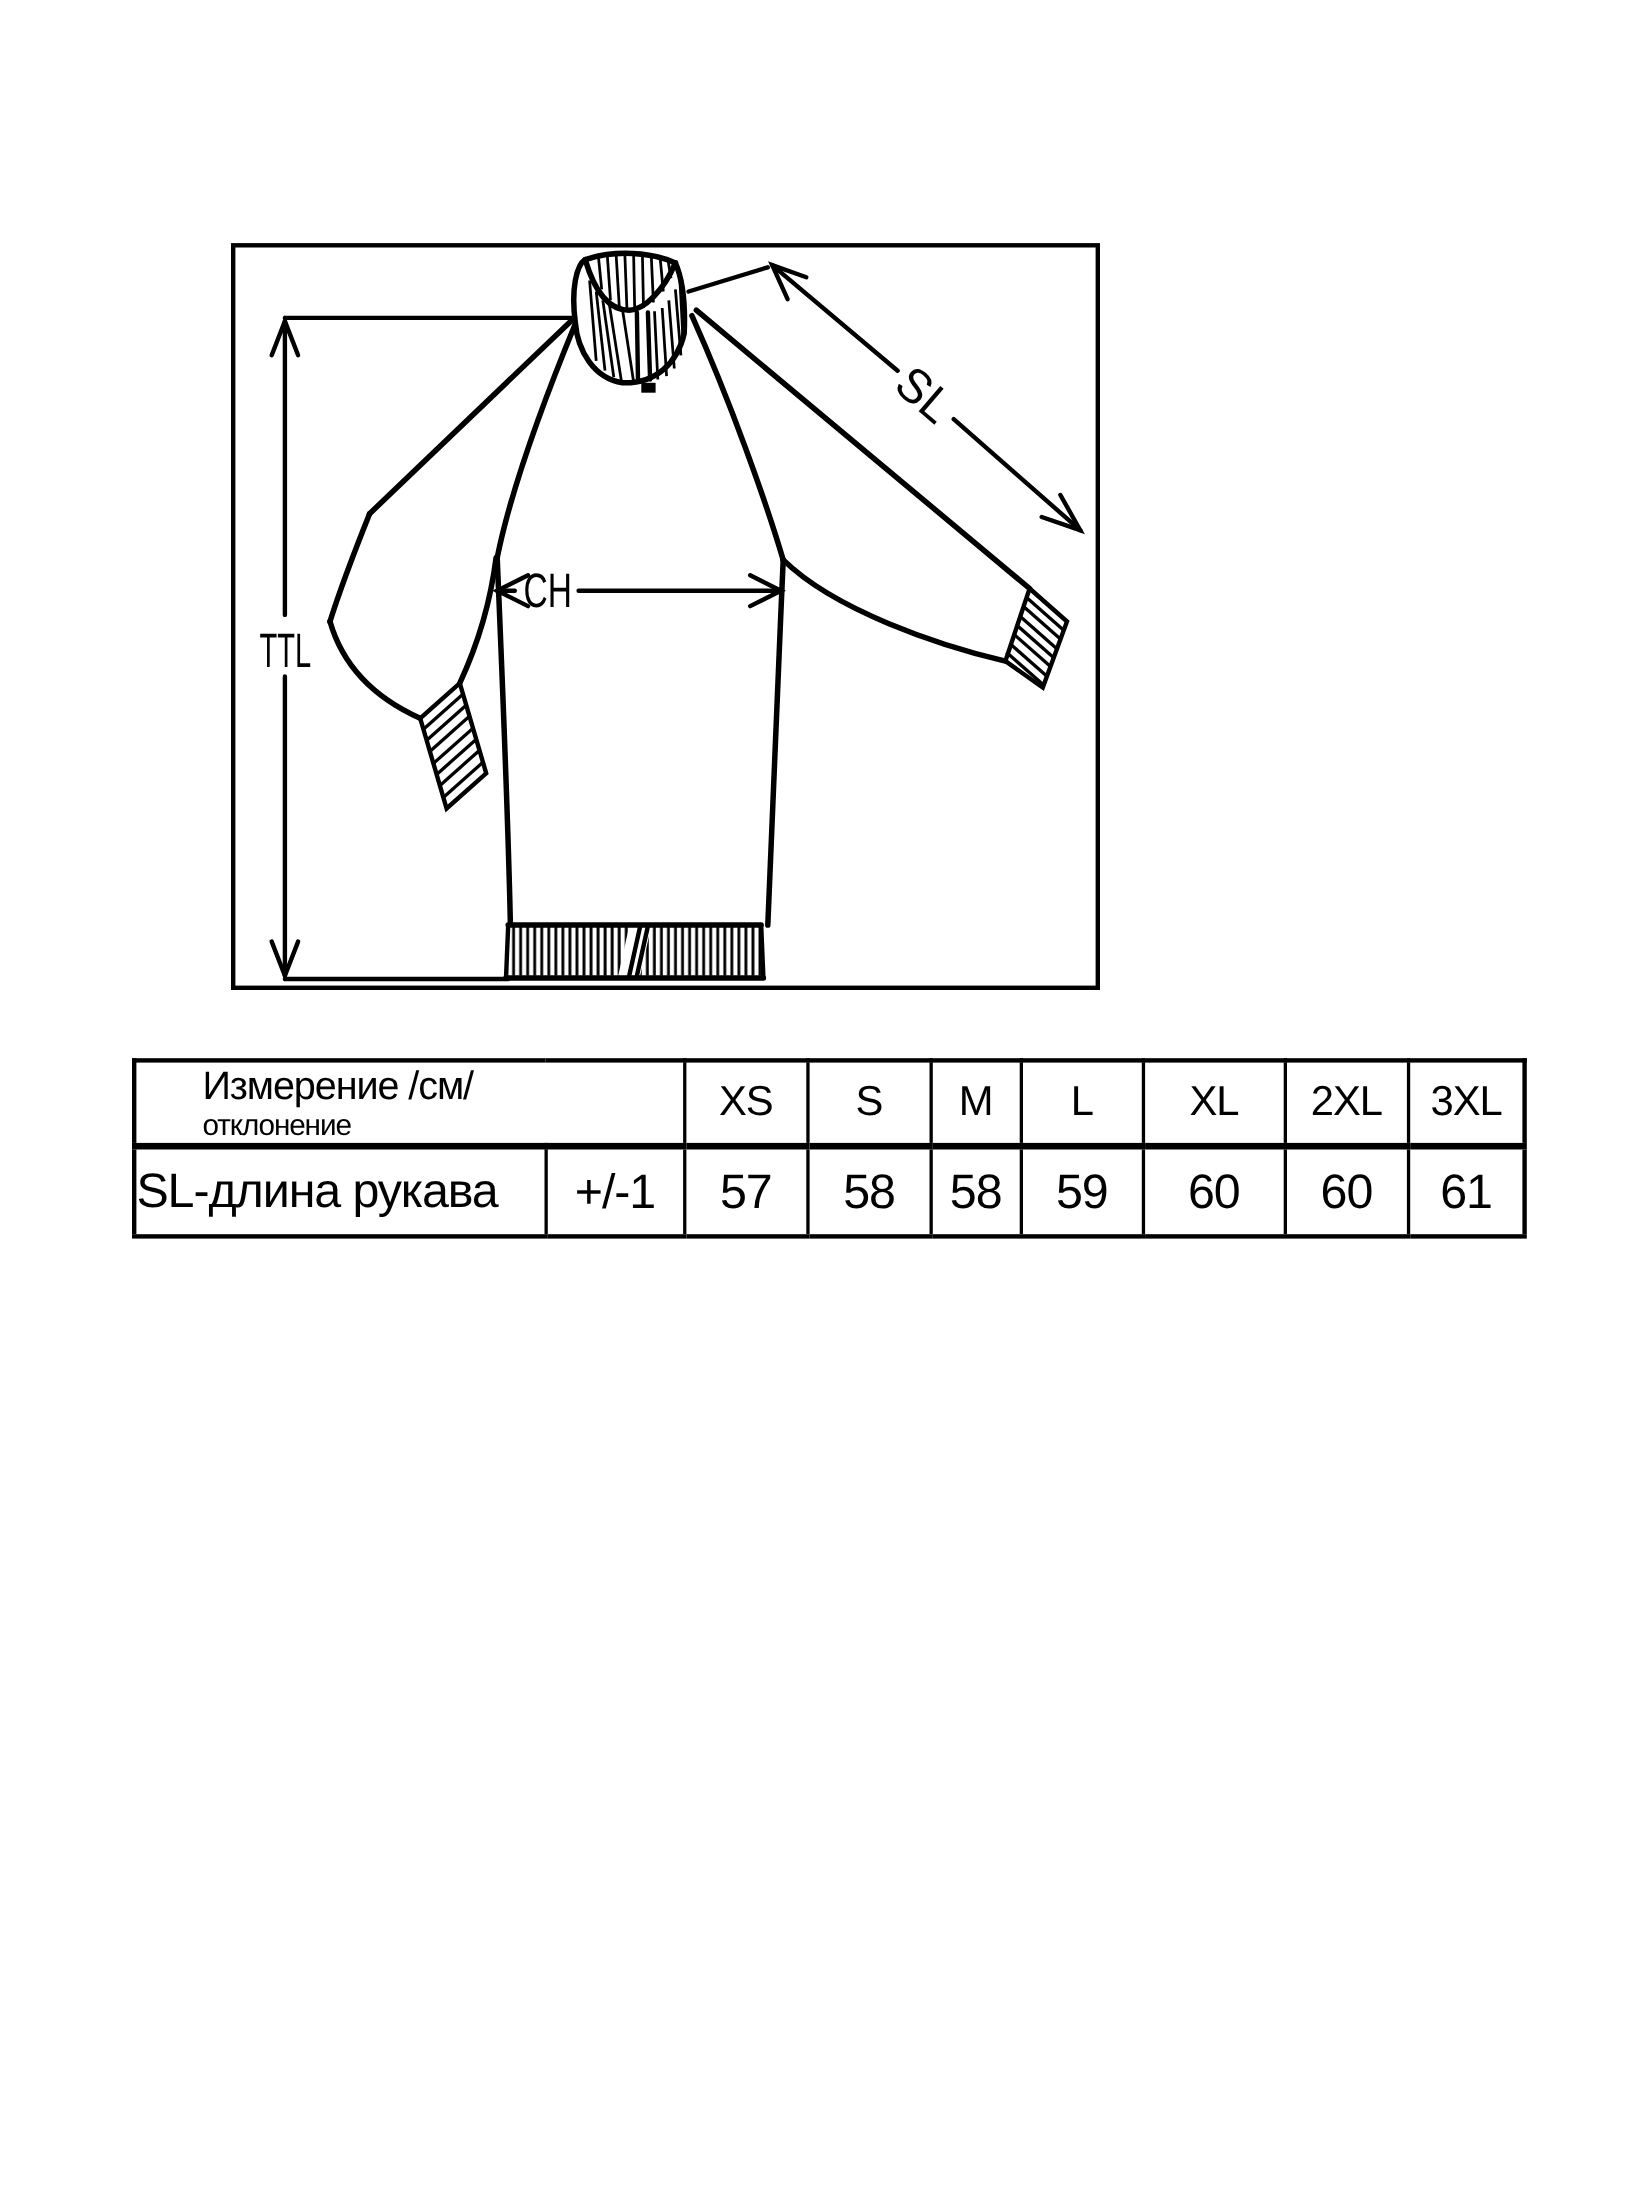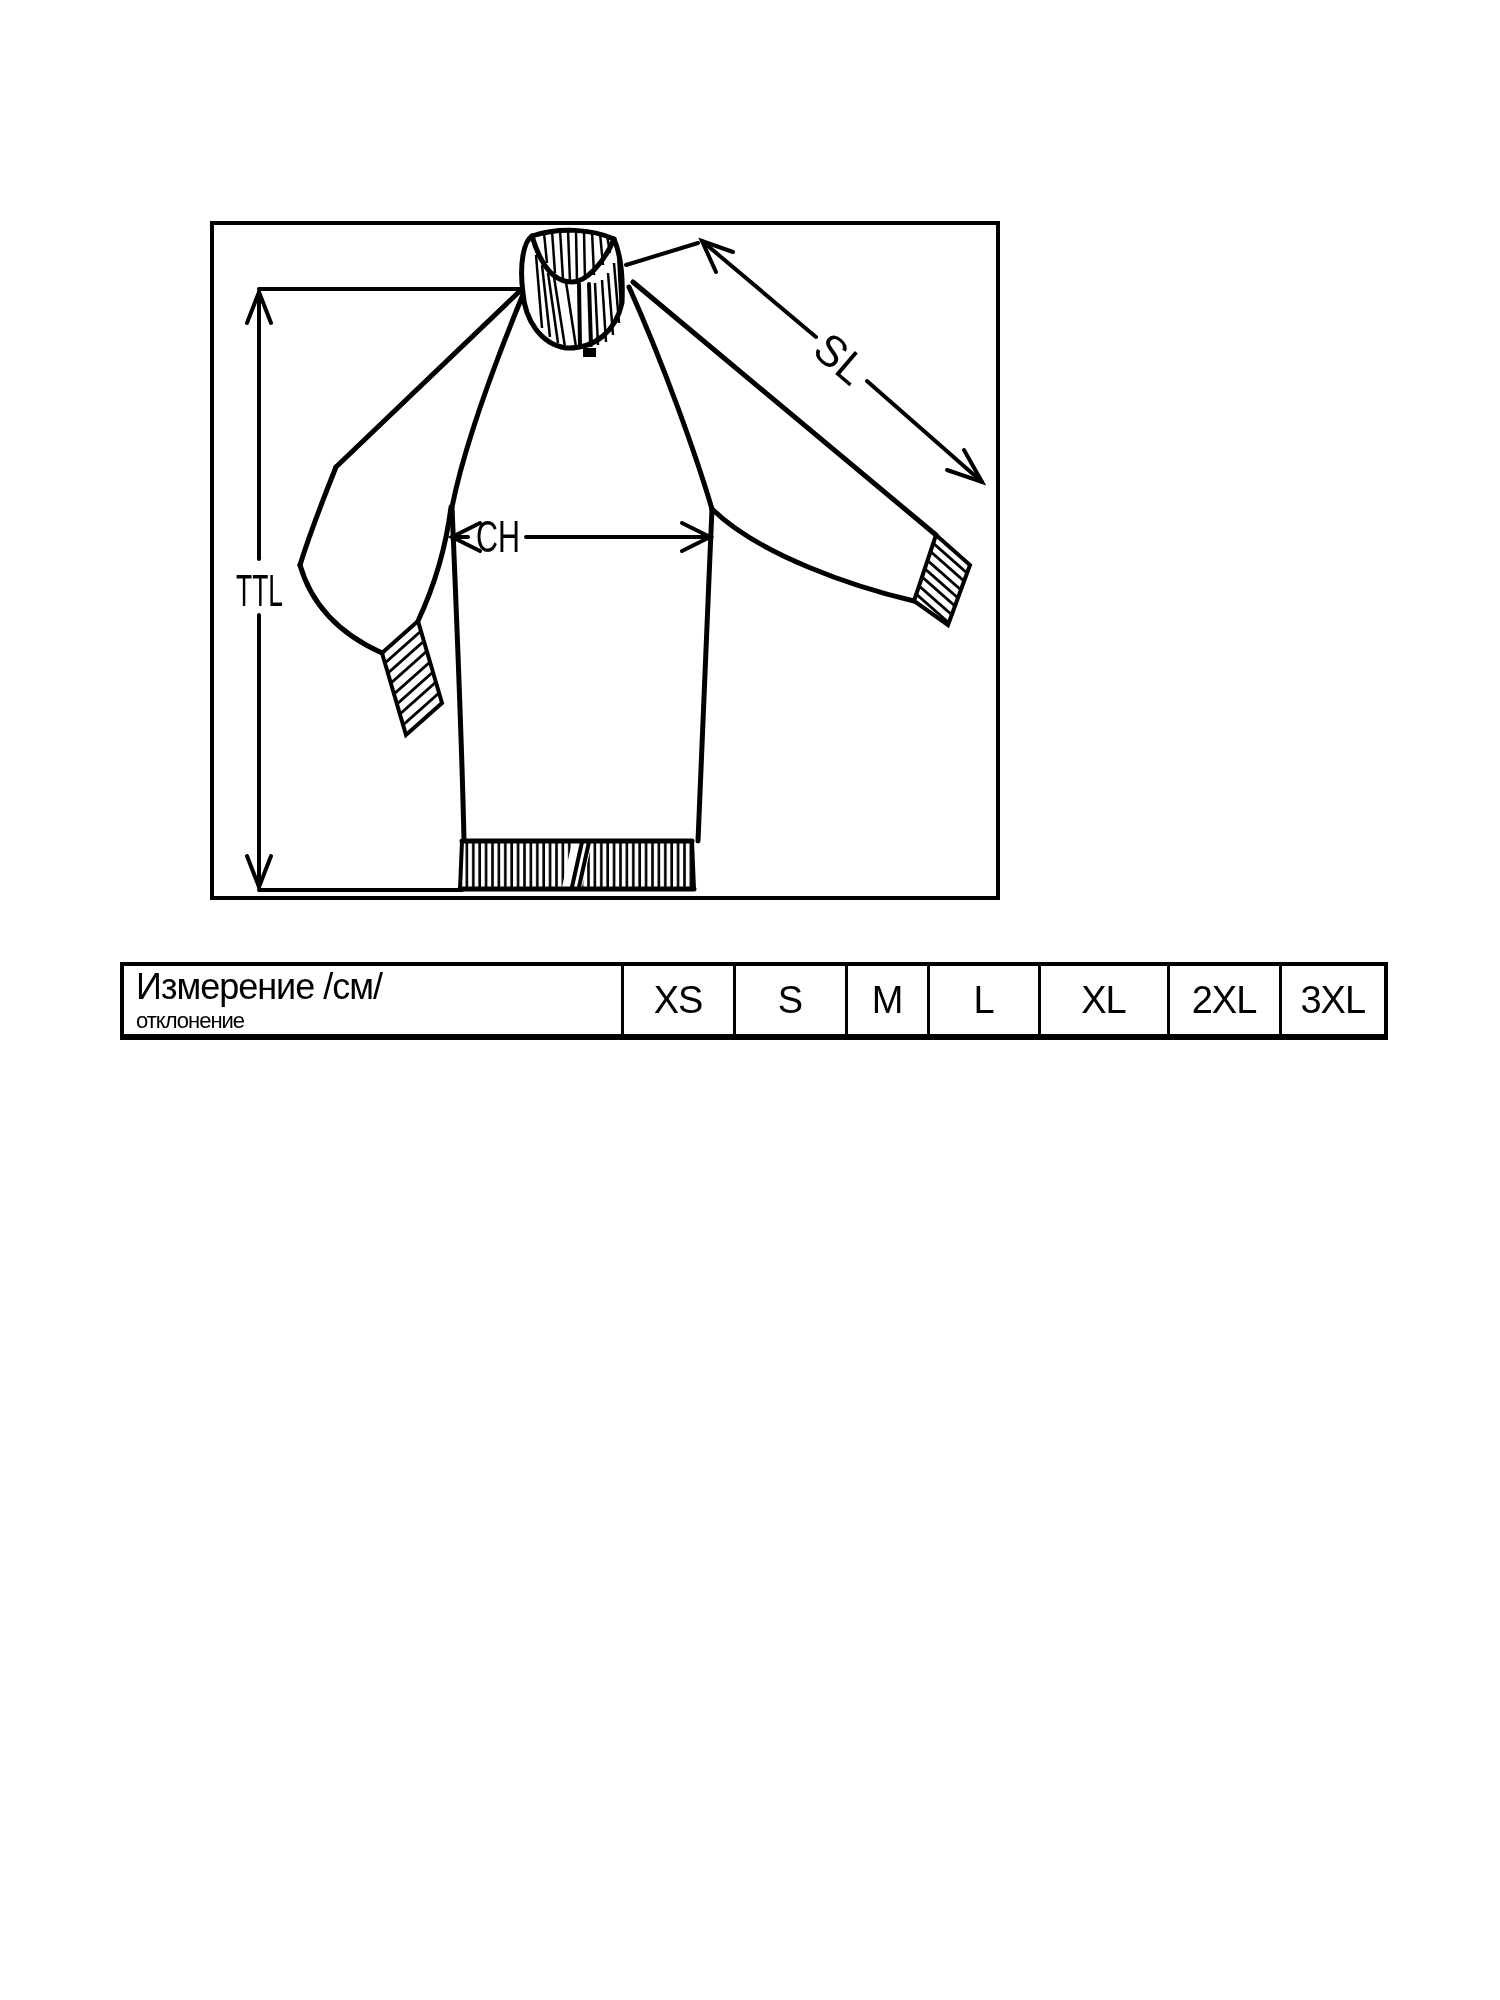--- a/index.html
+++ b/index.html
@@ -14,21 +14,21 @@
   
   .size-table{position:absolute;left:120px;top:962px;border-collapse:collapse;
               table-layout:fixed;width:1264px;border:4px solid #000;letter-spacing:-1px;}
   .size-table th,.size-table td{border:3px solid #000;padding:0;overflow:hidden;}
   .size-table thead th{border-bottom:6px solid #000;height:62px;font-weight:normal;
                        vertical-align:middle;}
   .size-table tbody td{border-top:4px solid #000;border-bottom:4px solid #000;}
   .th-measure{text-align:left;}
   .measure-wrap{display:flex;align-items:baseline;padding-left:12px;flex-direction:column;}
   .measure-main{font-size:36px;}
-  .measure-dev{font-size:22px;}
+  .measure-dev{font-size:27px;margin-left:48px;}
   .size-col-head{font-size:38px;text-align:center;margin-left:10px;}
   .row-label{font-size:44px;line-height:1.32;text-align:left;padding-left:10px;
              vertical-align:middle;}
   .tolerance-cell,.value-cell{font-size:44px;text-align:center;vertical-align:middle;}
   .row-h1{height:122px;} .row-h2{height:121px;} .row-h3{height:82px;}
 
   
   .outline{fill:none;stroke:#000;stroke-width:5;stroke-linecap:round;}
   .outline-thin{fill:none;stroke:#000;stroke-width:4;stroke-linecap:round;}
   .rib{fill:none;stroke:#000;stroke-width:2.5;stroke-linecap:butt;}
@@ -178,16 +178,27 @@
         <th class="size-col-head">XS</th>
         <th class="size-col-head">S</th>
         <th class="size-col-head">M</th>
         <th class="size-col-head">L</th>
         <th class="size-col-head">XL</th>
         <th class="size-col-head">2XL</th>
         <th class="size-col-head">3XL</th>
       </tr>
     </thead>
     <tbody>
+      <tr class="row-h3">
+        <td class="row-label">SL-длина рукава</td>
+        <td class="tolerance-cell">+/-1</td>
+        <td class="value-cell">57</td>
+        <td class="value-cell">58</td>
+        <td class="value-cell">58</td>
+        <td class="value-cell">59</td>
+        <td class="value-cell">60</td>
+        <td class="value-cell">60</td>
+        <td class="value-cell">61</td>
+      </tr>
     </tbody>
   </table>
 
 </div>
 
 </body></html>

